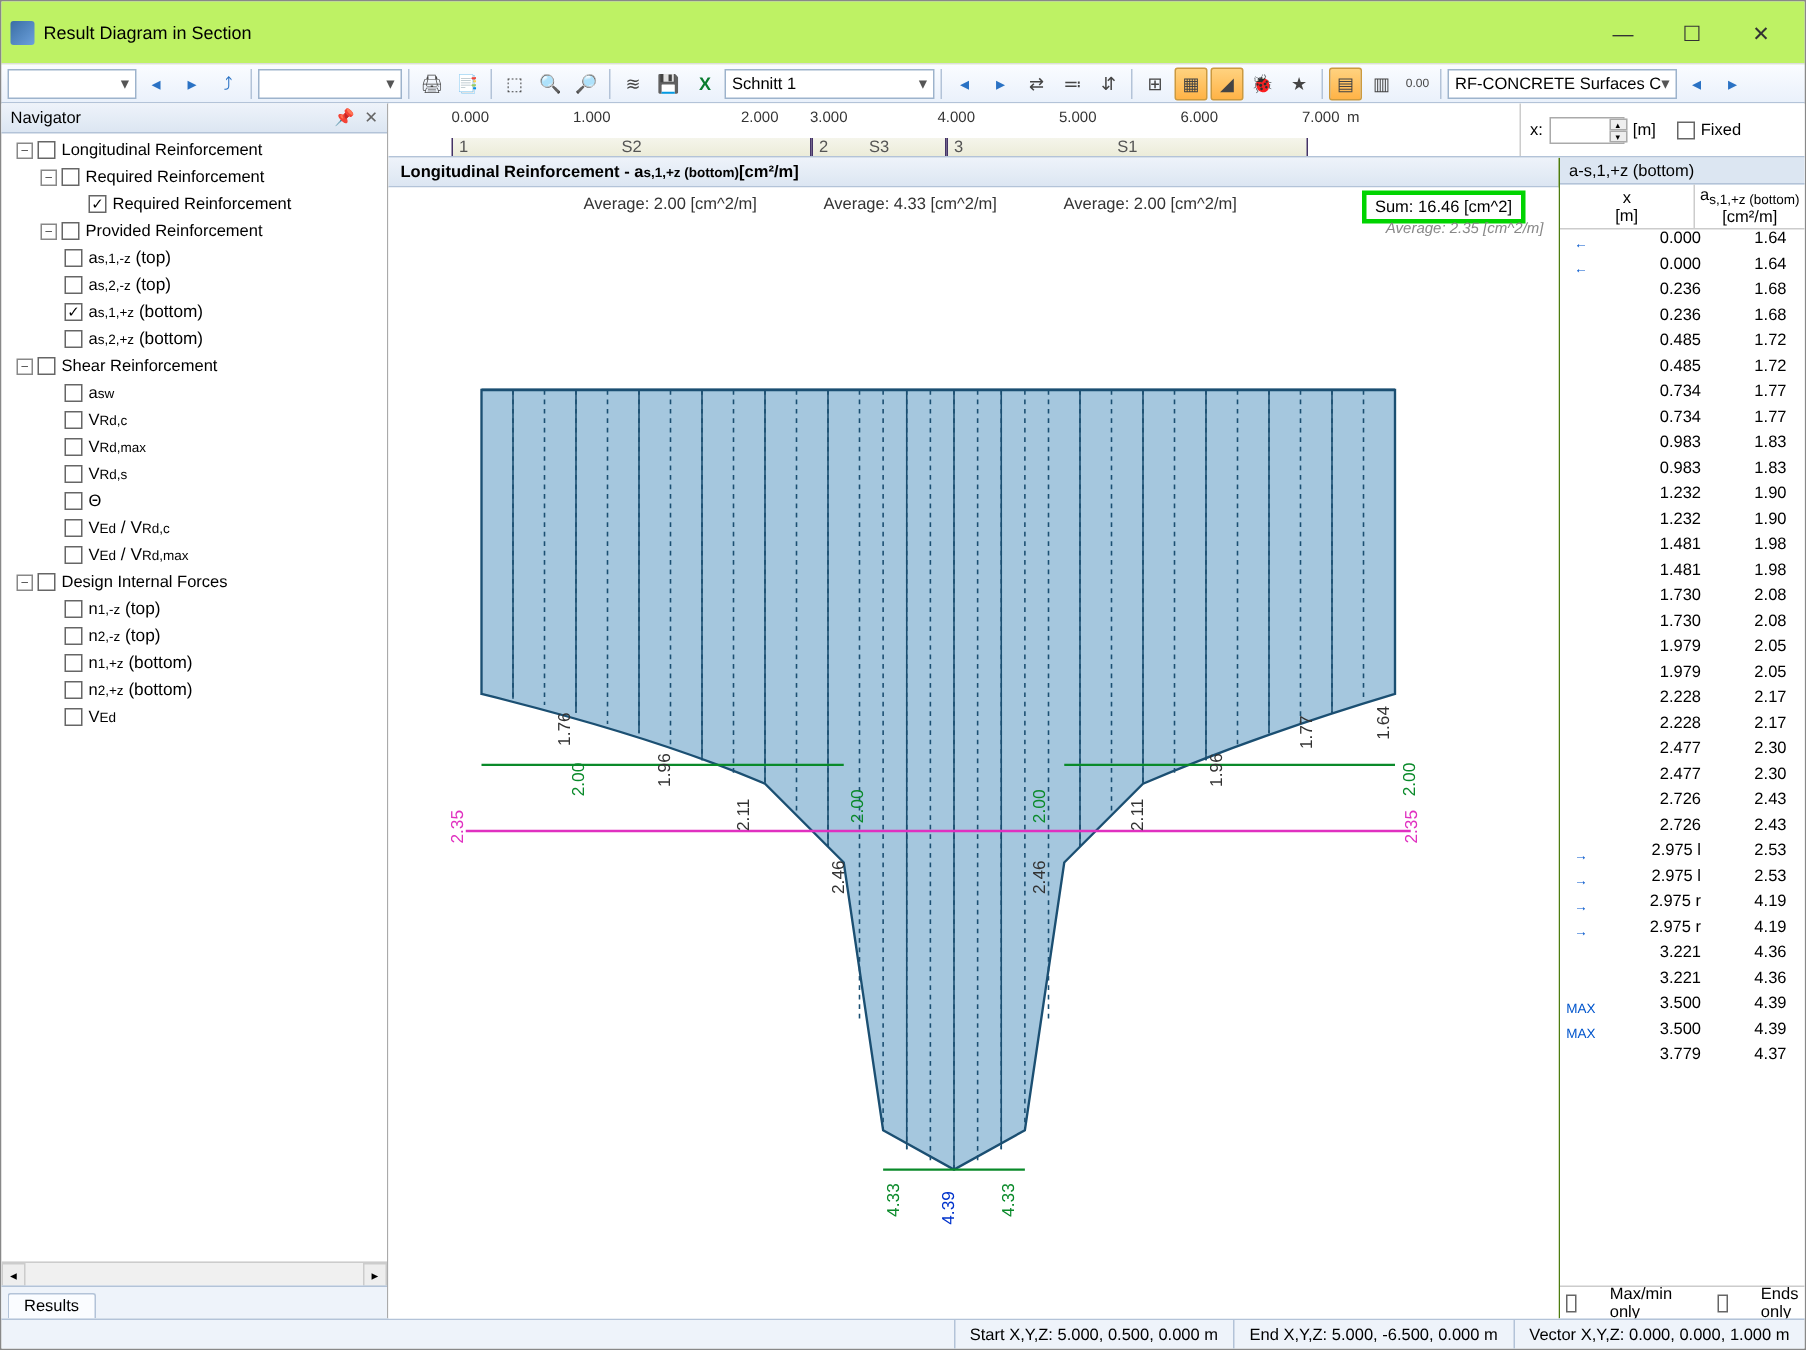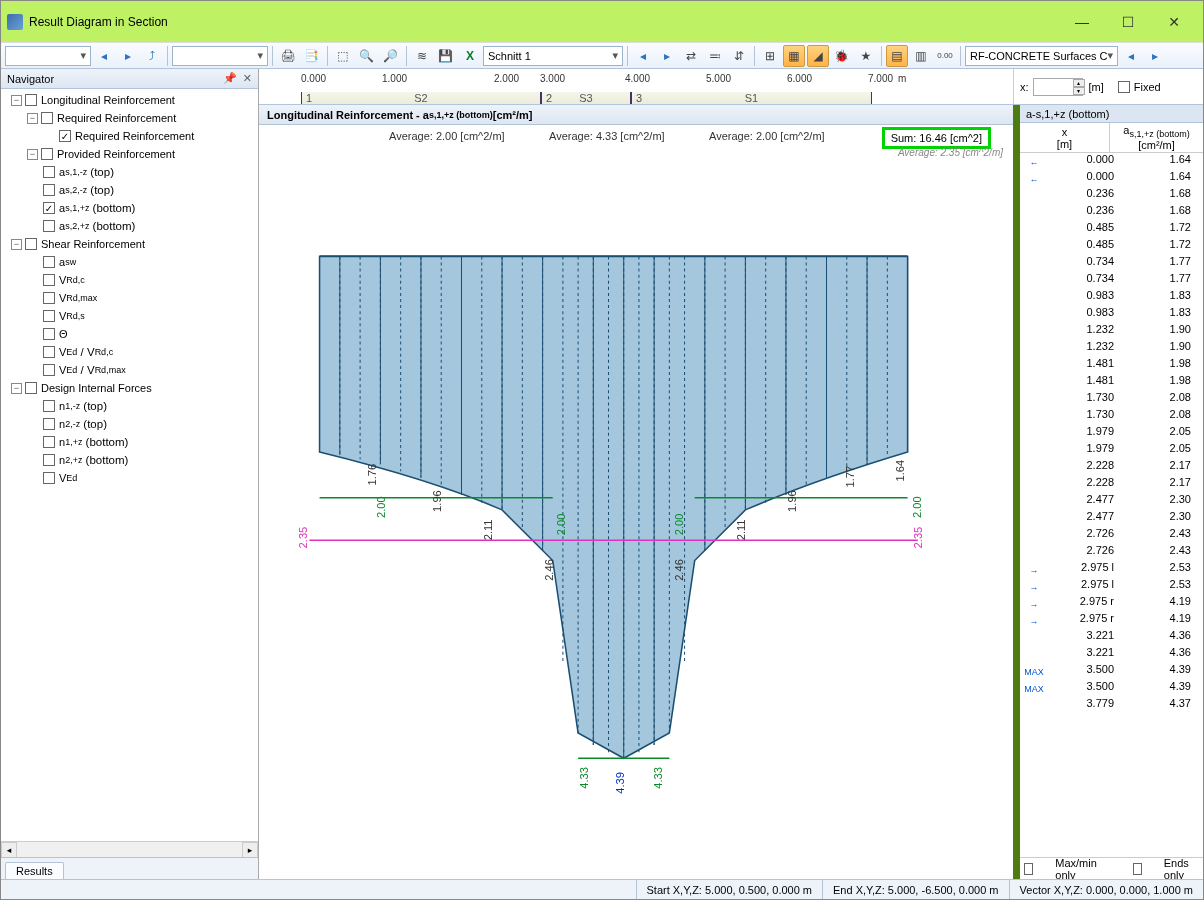--- a/index.html
+++ b/index.html
@@ -50,21 +50,21 @@
 .xbox input { width: 50px; height: 18px; border: 1px solid #aaa; text-align: right; padding-right: 14px; }
 .xbox .spin { display: flex; flex-direction: column; margin-left: -14px; z-index: 1; }
 .xbox .spin div { width: 12px; height: 8px; border: 1px solid #aaa; font-size: 6px; display: flex; align-items: center; justify-content: center; background: #eee; }
 
 .diagram-header { height: 20px; background: linear-gradient(#eef3fa,#dce6f2); border-bottom: 1px solid #b3c3d8; padding: 0 8px; display: flex; align-items: center; font-weight: bold; font-size: 11px; }
 .diagram-area { flex: 1; position: relative; background: #fff; overflow: hidden; }
 .avg-row { position: absolute; top: 5px; left: 0; right: 0; display: flex; font-size: 11px; color: #333; }
 .sum-box { position: absolute; right: 22px; top: 2px; border: 3px solid #00d400; padding: 2px 6px; font-size: 11px; background: #fff; }
 .avg-below { position: absolute; right: 10px; top: 22px; font-size: 10px; color: #888; font-style: italic; }
 
-.right-panel { width: 190px; border-left: 7px solid #4d7c0f; display: flex; flex-direction: column; background: #fff; }
+.right-panel { width: 164px; border-left: 1px solid #4d7c0f; display: flex; flex-direction: column; background: #fff; }
 .rp-header { height: 18px; background: #dce6f2; border-bottom: 1px solid #b3c3d8; padding: 0 6px; font-size: 11px; display: flex; align-items: center; }
 .rp-cols { display: flex; height: 30px; border-bottom: 1px solid #ccc; }
 .rp-col { flex: 1; display: flex; flex-direction: column; align-items: center; justify-content: center; font-size: 10px; border-right: 1px solid #ccc; text-align: center; }
 .rp-col:last-child { border-right: none; }
 .rp-body { flex: 1; overflow: auto; }
 .rp-row { display: flex; height: 17px; font-size: 11px; }
 .rp-row .mk { width: 28px; font-size: 9px; color: #0055cc; display: flex; align-items: center; justify-content: center; }
 .rp-row .c1 { width: 74px; text-align: right; padding-right: 8px; }
 .rp-row .c2 { flex: 1; text-align: right; padding-right: 12px; }
 .rp-foot { height: 22px; border-top: 1px solid #ccc; display: flex; align-items: center; gap: 22px; padding: 0 4px; font-size: 11px; }

